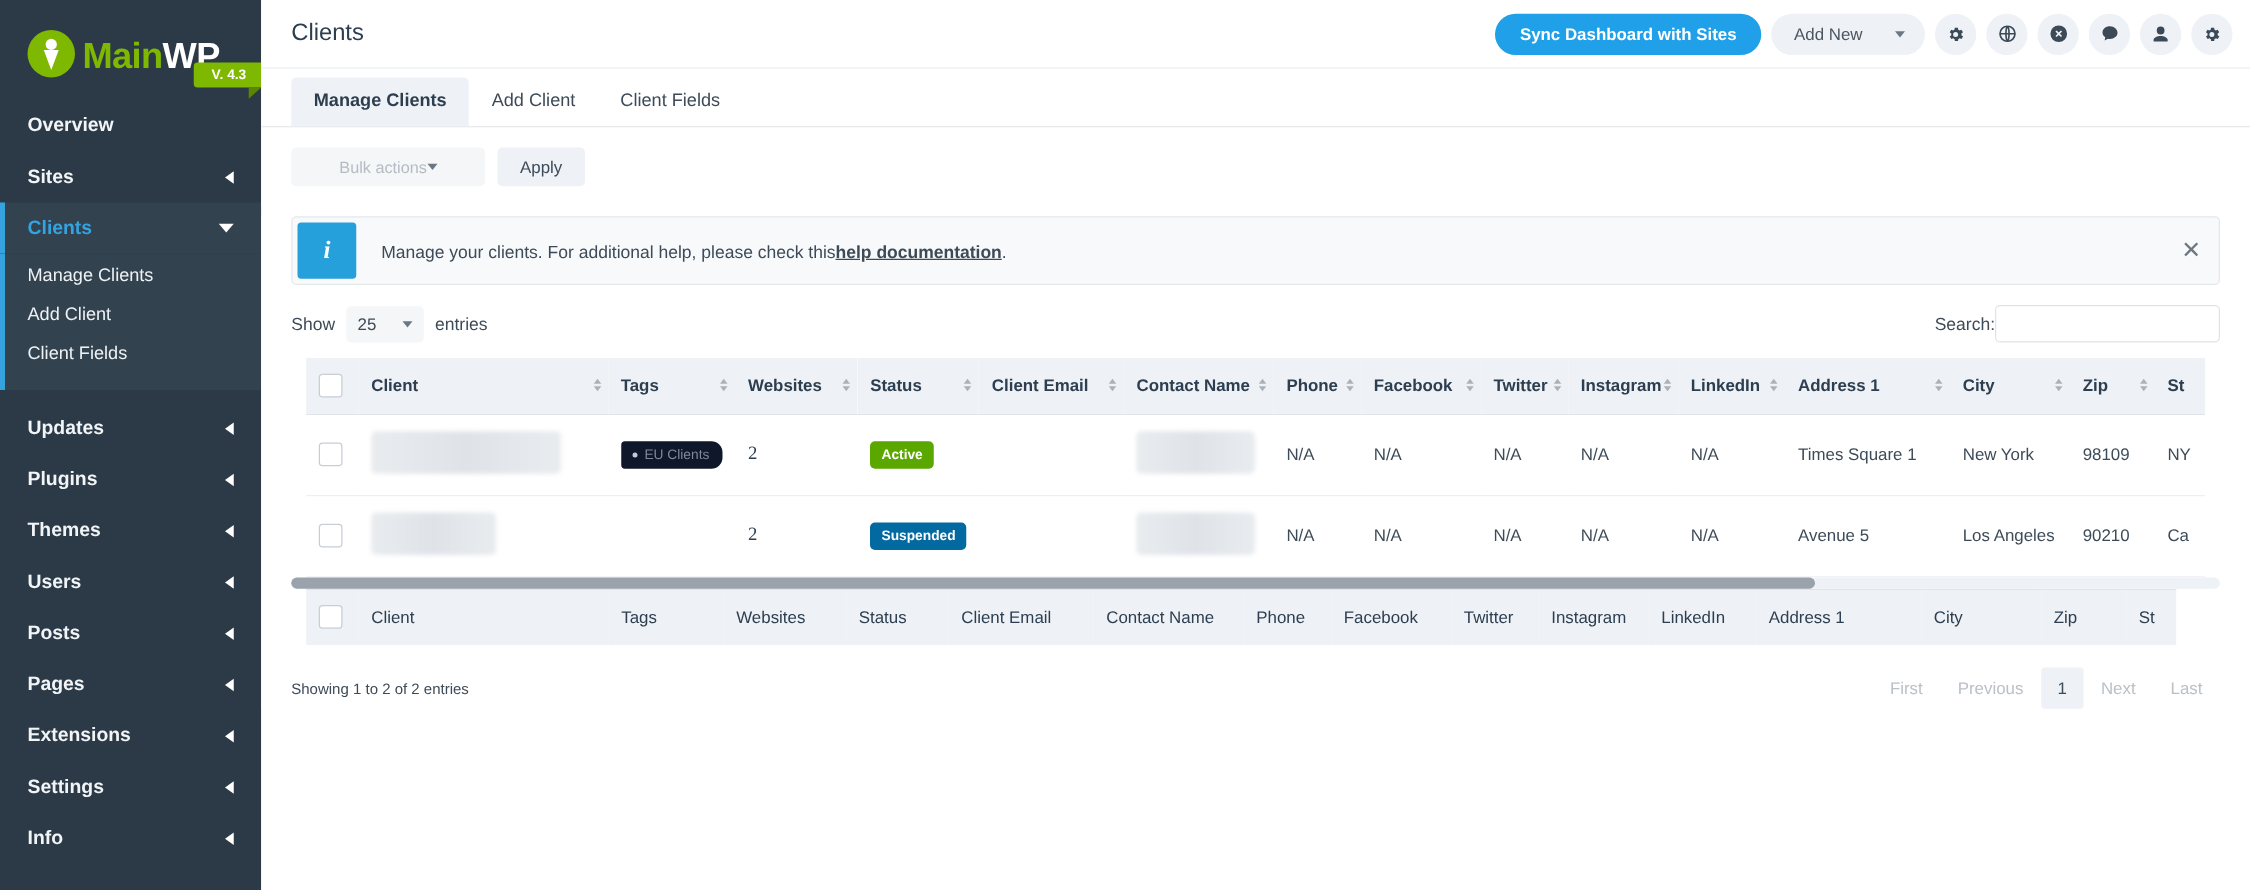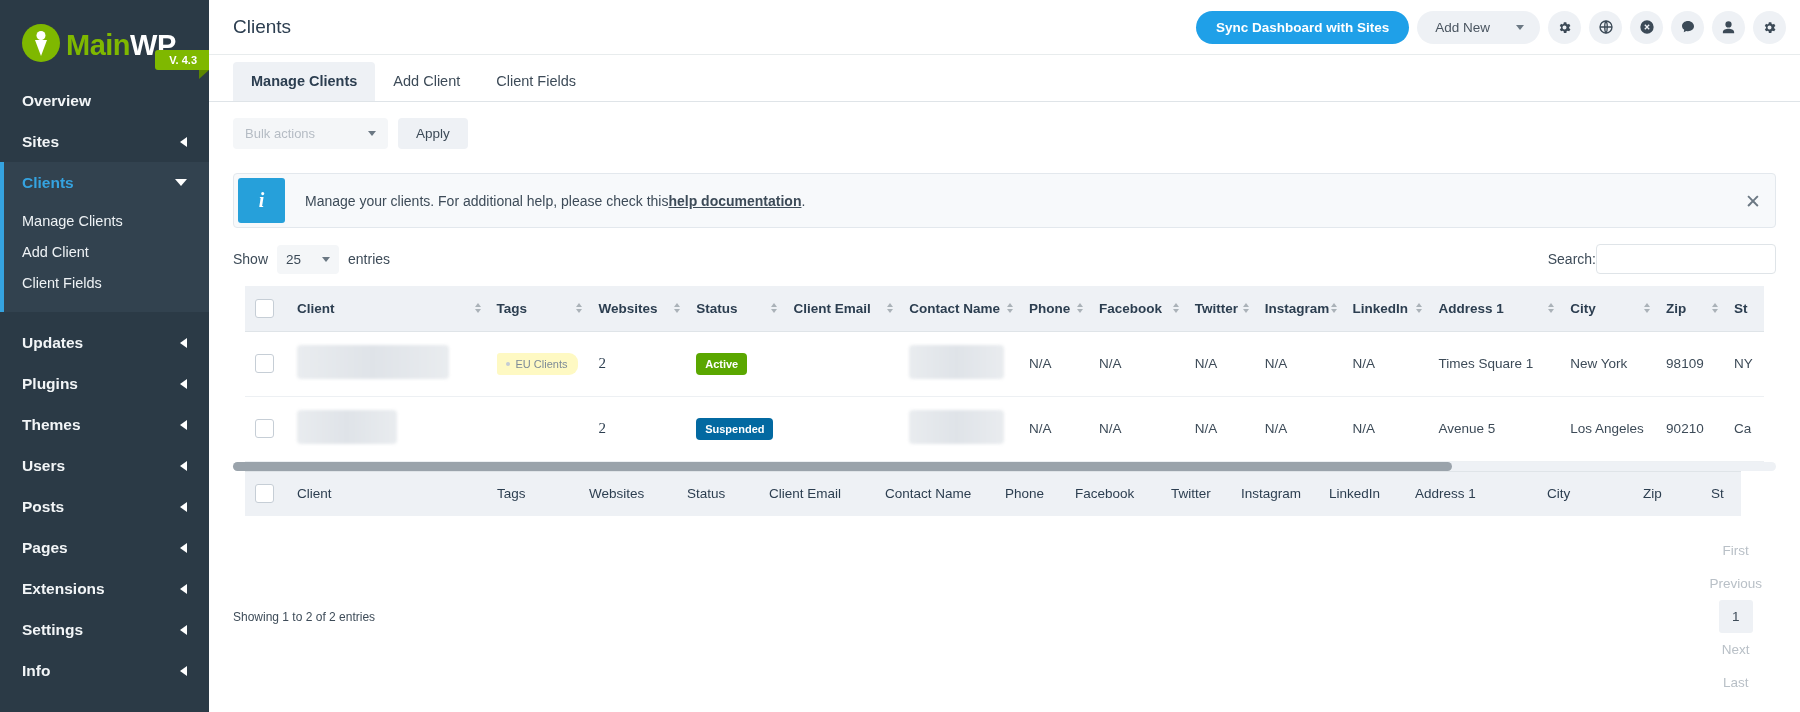--- a/index.html
+++ b/index.html
@@ -141,21 +141,21 @@
   .tab.active { background: #eef1f5; font-weight: bold; color: #2c3e50; }
 
   
   .toolbar {
     display: flex; align-items: center; gap: 10px;
     padding: 16px 0 16px 24px; background: #fff;
   }
   .select-soft {
     background: #f4f6f8; border: none; border-radius: 4px;
     height: 31px; min-width: 155px;
-    display: flex; align-items: center; justify-content: space-between;
+    display: flex; align-items: center; justify-content: center;
     padding: 0 12px; font-size: 13px; color: #b5bcc4; cursor: pointer;
   }
   .btn-apply {
     background: #eef1f5; border: none; border-radius: 4px;
     height: 31px; padding: 0 18px; font-size: 13.5px; color: #3d4b58;
     cursor: pointer; font-family: "Liberation Sans", sans-serif;
   }
 
   
   .panel { background: #fff; margin: 0 0 0 0; }
@@ -237,21 +237,21 @@
     width: 19px; height: 19px; border: 1px solid #c6ced6;
     border-radius: 3px; background: #fff; display: block; cursor: pointer;
   }
   .redacted {
     display: inline-block; height: 34px; border-radius: 4px;
     background: linear-gradient(90deg,#e9ecef,#dfe3e8,#e9ecef);
     filter: blur(1.5px);
   }
   .tag-pill {
     display: inline-flex; align-items: center; gap: 6px;
-    background: #fef9c3; color: #7c8a97; font-size: 11px;
+    background: #0f172a; color: #7c8a97; font-size: 11px;
     padding: 5px 11px 5px 9px; border-radius: 3px 9px 9px 3px;
     filter: blur(0.4px);
   }
   .tag-pill::before {
     content: ""; width: 4px; height: 4px; border-radius: 50%;
     background: #c3ccd5;
   }
   .badge {
     display: inline-block; color: #fff; font-size: 11px; font-weight: bold;
     padding: 5px 9px; border-radius: 4px;
@@ -267,21 +267,21 @@
   .hscroll-thumb {
     position: absolute; left: 0; top: 0; height: 9px;
     width: 79%; background: #9aa3ab; border-radius: 5px;
   }
 
   .table-footer {
     display: flex; align-items: center; justify-content: space-between;
     padding: 18px 24px 0 24px;
   }
   .showing-text { font-size: 12px; color: #3d4b58; }
-  .pager { display: flex; align-items: center; flex-direction: column; }
+  .pager { display: flex; align-items: flex-end; }
   .pager-btn {
     height: 33px; min-width: 42px; padding: 0 14px;
     display: flex; align-items: center; justify-content: center;
     font-size: 13.5px; color: #b9c0c7; cursor: pointer;
     background: #fff;
   }
   .pager-btn.num { color: #3d4b58; background: #eef1f5; border-radius: 3px; min-width: 34px; padding: 0; }
 </style>
 </head>
 <body>

